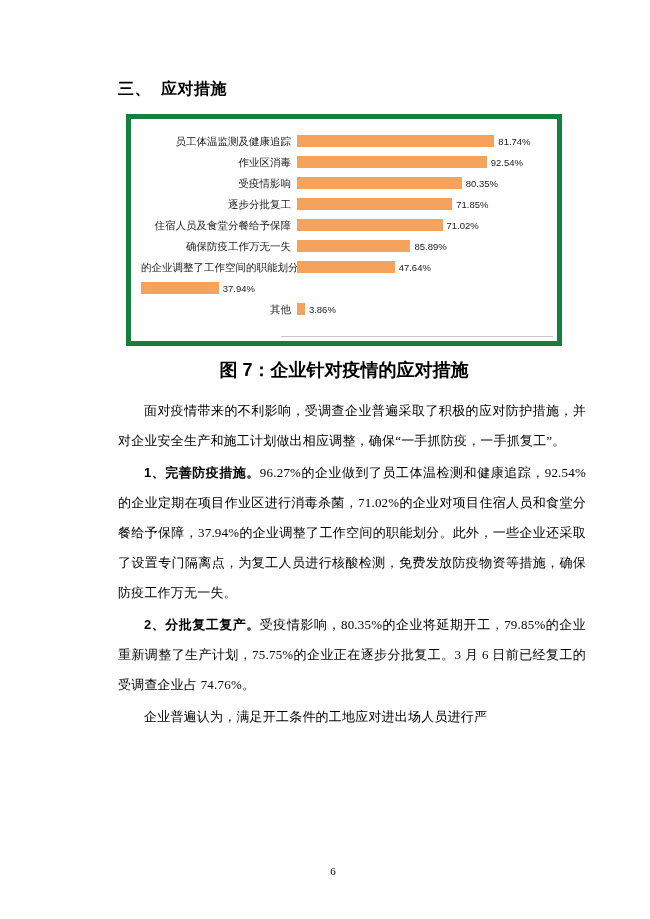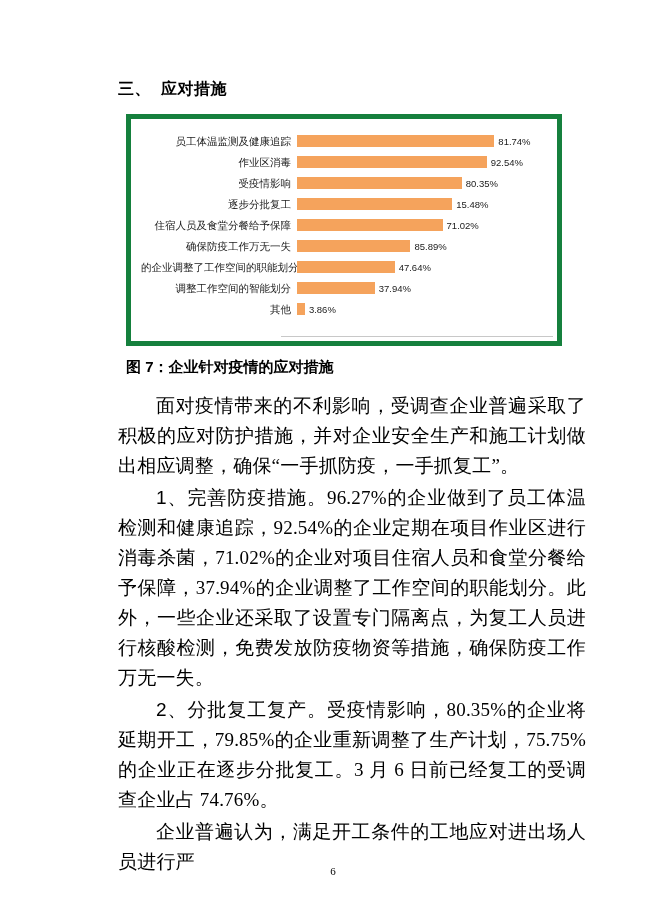--- a/index.html
+++ b/index.html
@@ -85,41 +85,41 @@
   }
   .axis-line {
     position: absolute;
     left: 150px;
     right: 4px;
     bottom: 4px;
     border-top: 1px solid #c8c8c8;
   }
 
   .figure-caption {
-    text-align: left;
+    text-align: center;
     font-family: "Liberation Sans", "DejaVu Sans", sans-serif;
     font-weight: bold;
-    font-size: 15px;
+    font-size: 18px;
     margin: 12px 0 14px 0;
     width: 436px;
     margin-left: 8px;
   }
 
   
   p.body {
-    font-size: 19px;
+    font-size: 13px;
     line-height: 30px;
     margin: 0 0 2px 0;
     text-indent: 2em;
     text-align: justify;
     letter-spacing: 0.2px;
   }
   p.body b {
     font-family: "Liberation Sans", "DejaVu Sans", sans-serif;
-    font-weight: normal;
+    font-weight: bold;
   }
   .page-number {
     position: absolute;
     left: 0;
     right: 0;
     bottom: 42px;
     text-align: center;
     font-size: 11px;
     font-family: "Liberation Serif", "DejaVu Serif", serif;
   }
@@ -153,21 +153,21 @@
           <div class="chart-label">受疫情影响</div>
           <div class="bar-area">
             <div class="bar" style="width: 164.718px; background: rgb(245, 163, 92);"></div>
             <div class="bar-value">80.35%</div>
           </div>
         </div>
         <div class="chart-row">
           <div class="chart-label">逐步分批复工</div>
           <div class="bar-area">
             <div class="bar" style="width: 155.287px; background: rgb(245, 163, 92);"></div>
-            <div class="bar-value">15.48%</div>
+            <div class="bar-value">71.85%</div>
           </div>
         </div>
         <div class="chart-row">
           <div class="chart-label">住宿人员及食堂分餐给予保障</div>
           <div class="bar-area">
             <div class="bar" style="width: 145.591px; background: rgb(245, 163, 92);"></div>
             <div class="bar-value">71.02%</div>
           </div>
         </div>
         <div class="chart-row">
@@ -178,21 +178,20 @@
           </div>
         </div>
         <div class="chart-row">
           <div class="chart-label">的企业调整了工作空间的职能划分</div>
           <div class="bar-area">
             <div class="bar" style="width: 97.662px; background: rgb(245, 163, 92);"></div>
             <div class="bar-value">47.64%</div>
           </div>
         </div>
         <div class="chart-row">
-          <div class="chart-label">调整工作空间的智能划分</div>
           <div class="bar-area">
             <div class="bar" style="width: 77.777px; background: rgb(245, 163, 92);"></div>
             <div class="bar-value">37.94%</div>
           </div>
         </div>
         <div class="chart-row">
           <div class="chart-label">其他</div>
           <div class="bar-area">
             <div class="bar" style="width: 7.913px; background: rgb(245, 163, 92);"></div>
             <div class="bar-value">3.86%</div>

